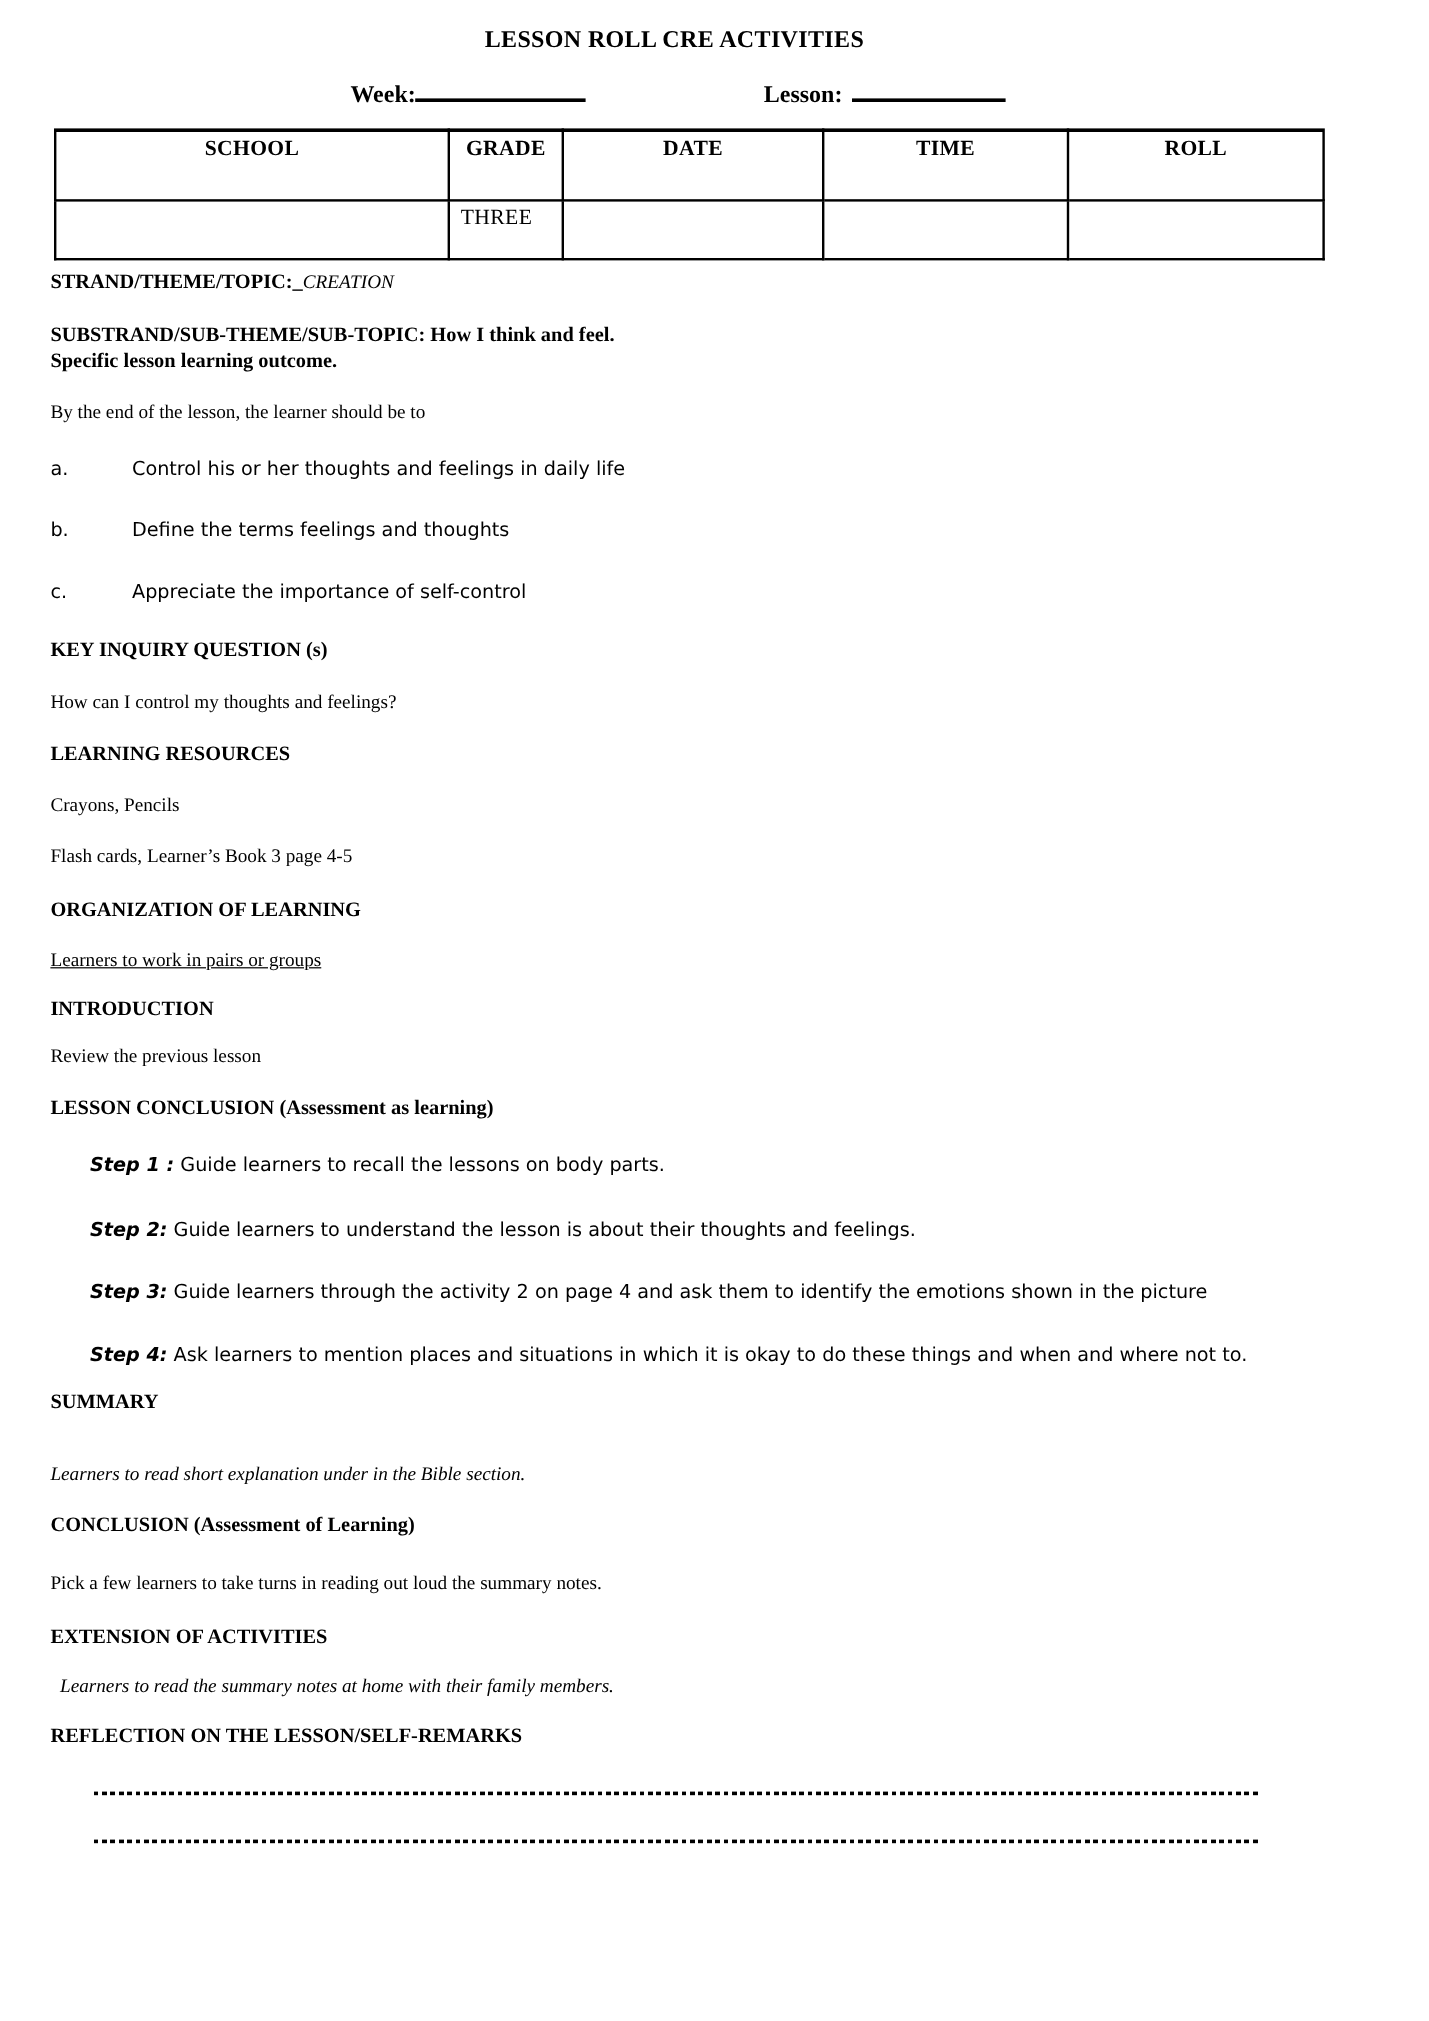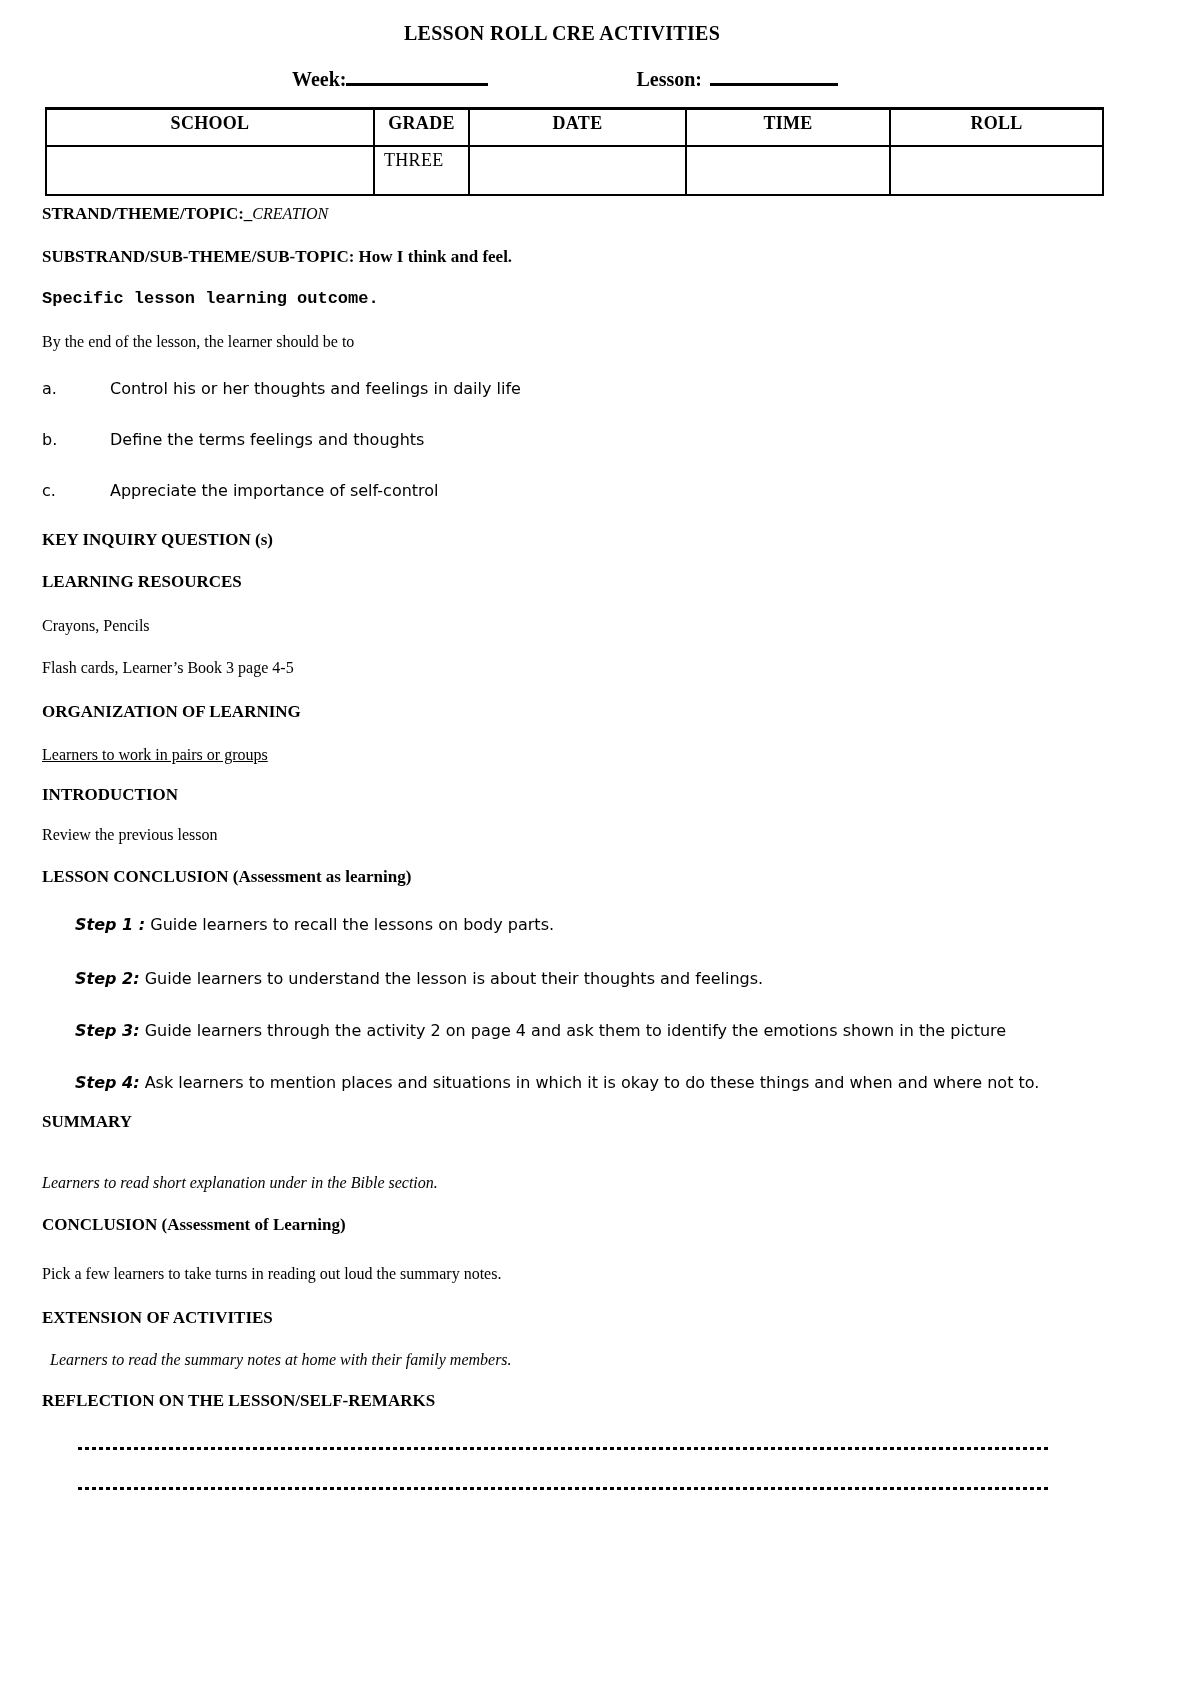--- a/index.html
+++ b/index.html
@@ -23,39 +23,39 @@
   .blank-week { width:142px; }
   .blank-lesson { width:128px; margin-left:8px; }
 
   table.info-table {
     margin-top:17px; margin-left:3px; width:1057px;
     border-collapse:collapse; table-layout:fixed;
   }
   table.info-table, table.info-table th, table.info-table td { border:2px solid #000; }
   table.info-table { border-top:3px solid #000; }
   table.info-table th {
-    height:37px; vertical-align:top; padding-top:3px;
+    height:58px; vertical-align:top; padding-top:3px;
     font-size:18px; font-weight:bold; text-align:center; letter-spacing:.3px;
   }
   table.info-table td {
     height:49px; vertical-align:top; padding:3px 0 0 9px;
     font-size:18px; font-weight:normal; letter-spacing:.3px;
   }
 
   p.body { font-size:16px; line-height:22px; }
   p.h    { font-size:17px; line-height:22px; font-weight:bold; }
   .it    { font-style:italic; }
 
   .strand { margin-top:7px; font-size:17px; line-height:22px; }
   .strand .lbl { font-weight:bold; }
   .strand .sep { font-weight:bold; letter-spacing:0; }
   .strand .val { font-style:italic; font-size:16px; }
 
   .substrand { margin-top:21px; font-size:16px; }
-  .outcome-heading { margin-top:20px; font-size:16px;font-family:Liberation Mono, monospace; }
+  .outcome-heading { font-size:16px; }
   .outcome-intro { margin-top:21px; }
 
   .comic { font-family:"DejaVu Sans", sans-serif; }
   .outcome-item { font-size:16px; line-height:24px; display:flex; }
   .outcome-item .marker { width:68px; flex:0 0 68px; }
   .oi-a { margin-top:24px; }
   .oi-b { margin-top:27px; }
   .oi-c { margin-top:27px; }
 
   .mt-key-h { margin-top:26px; }
@@ -146,20 +146,21 @@
   <div class="comic outcome-item oi-b">
     <span class="marker">b.</span>
     <span>Define the terms feelings and thoughts</span>
   </div>
   <div class="comic outcome-item oi-c">
     <span class="marker">c.</span>
     <span>Appreciate the importance of self-control</span>
   </div>
 
   <p class="h mt-key-h">KEY INQUIRY QUESTION (s)</p>
+  <p class="body mt-key-q">How can I control my thoughts and feelings?</p>
 
   <p class="h mt-lr-h">LEARNING RESOURCES</p>
   <p class="body mt-lr-1">Crayons, Pencils</p>
   <p class="body mt-lr-2">Flash cards, Learner’s Book 3 page 4-5</p>
 
   <p class="h mt-org-h">ORGANIZATION OF LEARNING</p>
   <p class="body mt-org-t">Learners to work in pairs or groups</p>
 
   <p class="h mt-int-h">INTRODUCTION</p>
   <p class="body mt-int-t">Review the previous lesson</p>

